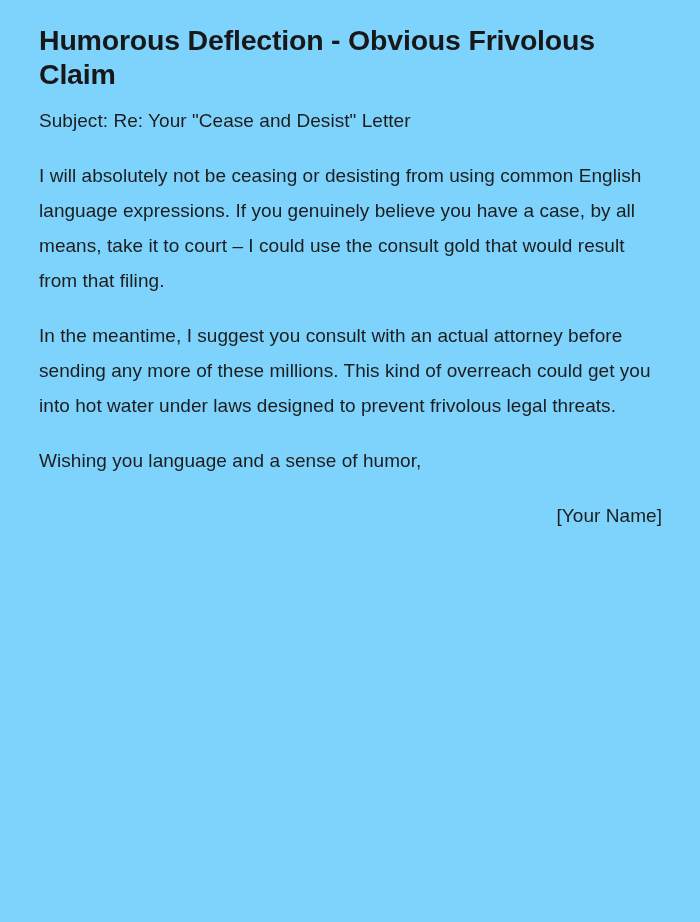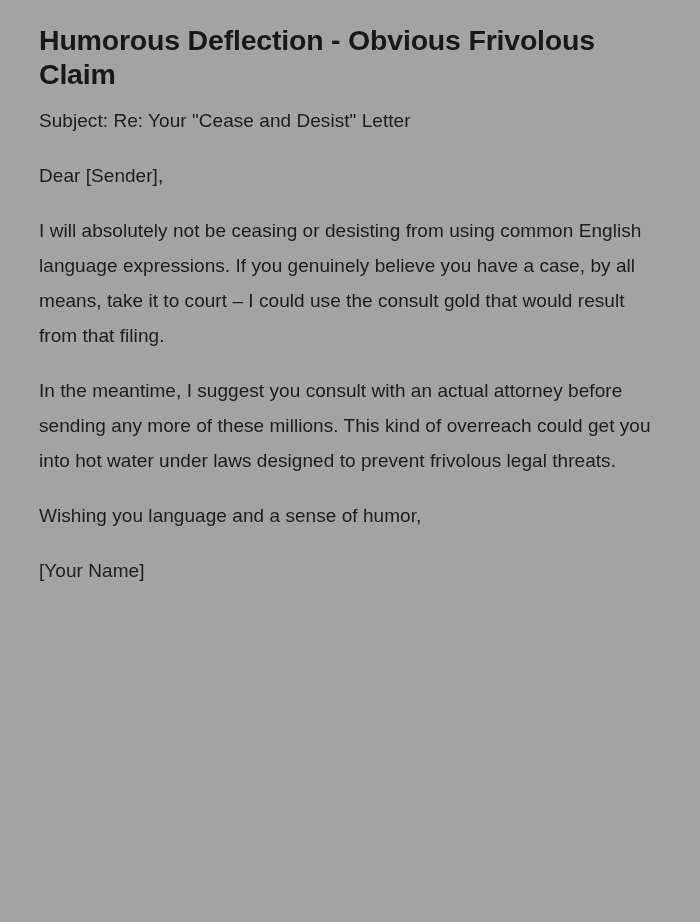--- a/index.html
+++ b/index.html
@@ -13,21 +13,21 @@
     width: 700px;
     min-height: 922px;
     font-family: "Liberation Sans", sans-serif;
     -webkit-font-smoothing: antialiased;
   }
 
   .page {
     box-sizing: border-box;
     width: 700px;
     min-height: 922px;
-    background: #a3a3a3;
+    background: #7dd3fc;
     padding: 0 38px 40px 39px;
   }
 
   .doc-title {
     margin: 0;
     padding: 24px 0 0 0;
     font-size: 28.5px;
     line-height: 1.18;
     font-weight: 700;
     letter-spacing: -0.2px;
@@ -45,34 +45,34 @@
     line-height: 35px;
     font-weight: 400;
     color: #1d1d1d;
     letter-spacing: 0.05px;
     max-width: 624px;
     white-space: pre-wrap;
   }
 
   .para:last-child {
     margin-bottom: 0;
+    text-align: right;
   }
 </style>
 </head>
 <body>
 
 <div class="page">
 
   <h1 class="doc-title">Humorous Deflection - Obvious Frivolous Claim</h1>
 
   <div class="doc-body">
 
     <p class="para">Subject: Re: Your "Cease and Desist" Letter</p>
 
-    <p class="para">Dear [Sender],</p>
 
 
 
     <p class="para">I will absolutely not be ceasing or desisting from using common English language expressions. If you genuinely believe you have a case, by all means, take it to court – I could use the consult gold that would result from that filing.</p>
 
     <p class="para">In the meantime, I suggest you consult with an actual attorney before sending any more of these millions. This kind of overreach could get you into hot water under laws designed to prevent frivolous legal threats.</p>
 
     <p class="para">Wishing you language and a sense of humor,</p>
 
     <p class="para">[Your Name]</p>

